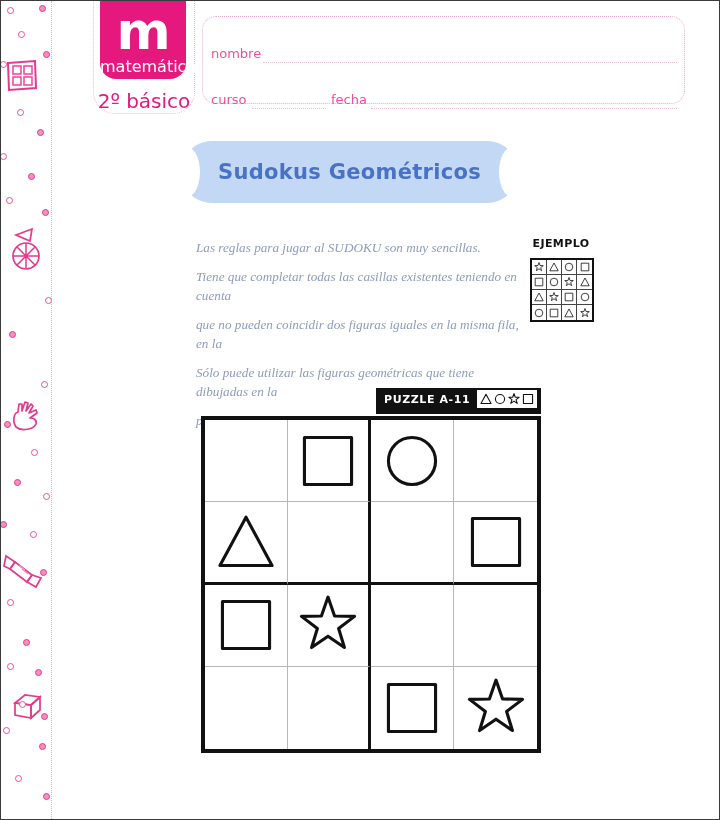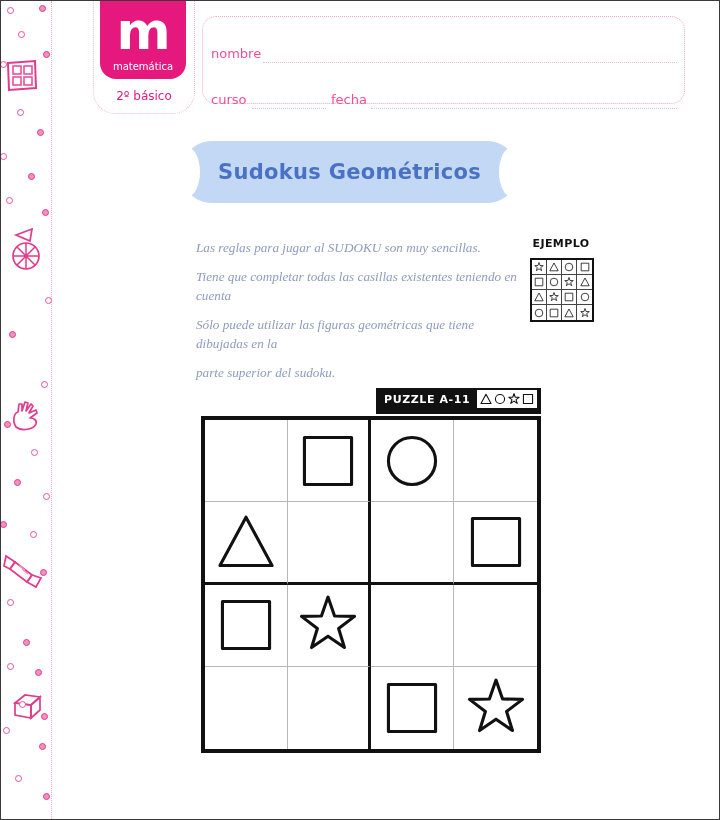--- a/index.html
+++ b/index.html
@@ -58,32 +58,32 @@
   }
   #logo-badge .logo-m {
     font-size: 52px;
     line-height: 52px;
     font-weight: bold;
     letter-spacing: -1px;
     margin-top: 30px;
     font-family: "DejaVu Sans", sans-serif;
   }
   #logo-badge .logo-sub {
-    font-size: 10px;
+    font-size: 16px;
     line-height: 15px;
     margin-top: 2px;
     font-family: "DejaVu Sans", sans-serif;
   }
   #grade-label {
     position: absolute;
     left: 95px; top: 88px;
     width: 96px;
     text-align: center;
     color: #e5187d;
-    font-size: 12px;
+    font-size: 20px;
     font-family: "DejaVu Sans", sans-serif;
   }
   #badge-halo {
     position: absolute;
     left: 92px; top: -30px;
     width: 100px; height: 142px;
     border: 1px dotted #f3b6d3;
     border-top: none;
     border-radius: 0 0 22px 22px;
   }
@@ -355,20 +355,21 @@
   <div class="field-rule" id="rule-fecha"></div>
 
   <div id="title-banner">
     <div class="banner-bg"></div>
     <div id="title-text">Sudokus Geométricos</div>
   </div>
 
   <div id="instructions">
     <p>Las reglas para jugar al SUDOKU son muy sencillas.</p>
     <p>Tiene que completar todas las casillas existentes teniendo en cuenta</p>
+    <p>que no pueden coincidir dos figuras iguales en la misma fila, en la</p>
     <p>Sólo puede utilizar las figuras geométricas que tiene dibujadas en la</p>
     <p>parte superior del sudoku.</p>
   </div>
 
   <div id="ejemplo">
     <div class="ejemplo-title">EJEMPLO</div>
     <div id="ejemplo-grid">
         <div class="ecell">
           <svg width="10" height="10" viewBox="0 0 100 100">
             <polygon points="50.0,5.0 60.6,35.4 92.8,36.1 67.1,55.6 76.5,86.4 50.0,68.0 23.5,86.4 32.9,55.6 7.2,36.1 39.4,35.4" fill="none" stroke="#111111" stroke-width="8" stroke-linejoin="round"></polygon>

